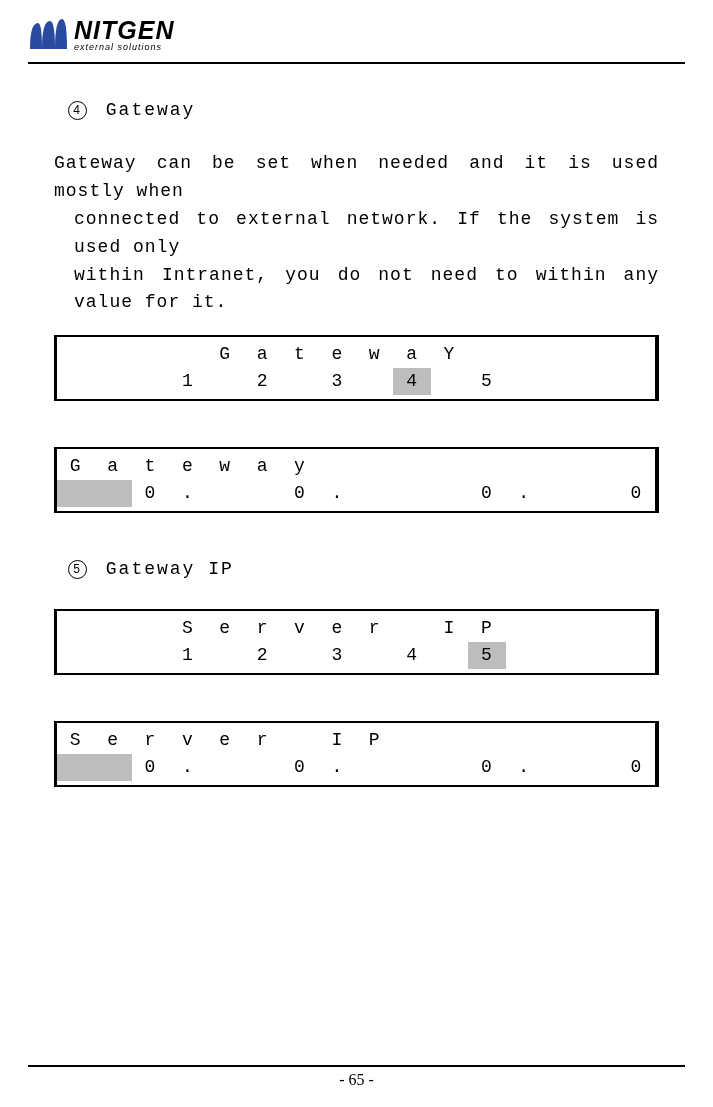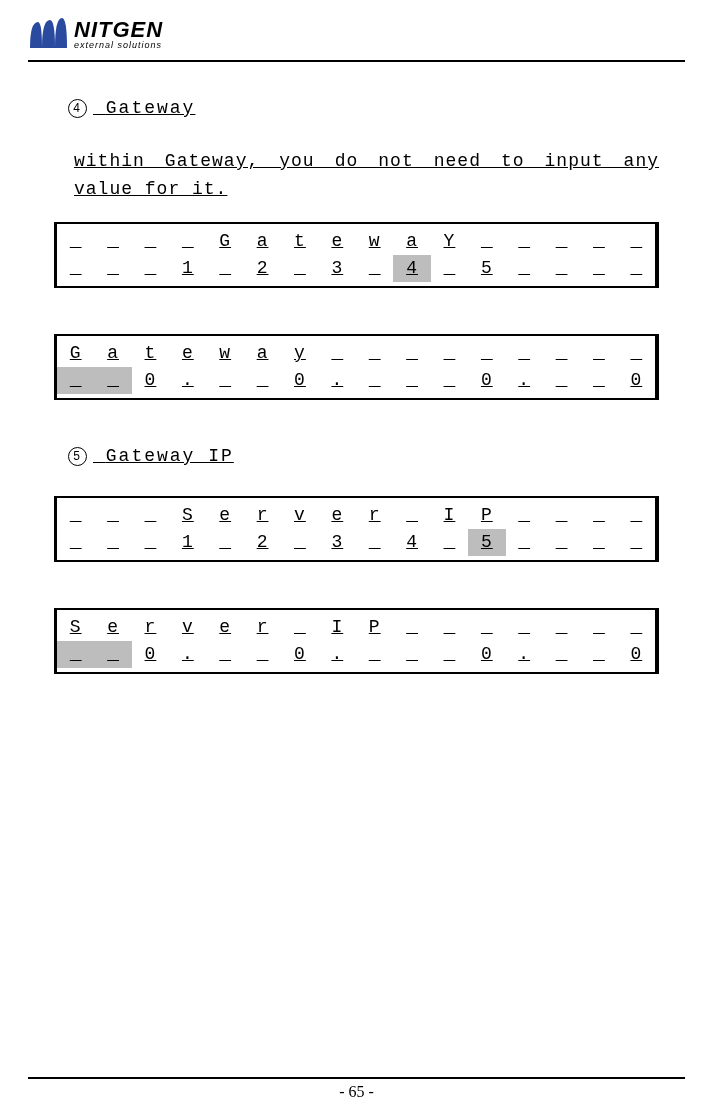--- a/index.html
+++ b/index.html
@@ -20,34 +20,34 @@
     display: flex;
     align-items: center;
     gap: 6px;
     padding-bottom: 6px;
   }
   .logo-mark svg { display: block; }
   .brand-text { display: flex; flex-direction: column; line-height: 1; }
   .brand-name {
     font-family: Arial, sans-serif;
     font-weight: 900;
-    font-size: 22px;
+    font-size: 25px;
     letter-spacing: 1px;
     color: #000;
     font-style: italic;
   }
   .brand-sub {
     font-family: Arial, sans-serif;
     font-size: 9px;
     letter-spacing: 1px;
     color: #000;
     font-style: italic;
   }
   .hr1 { border: 0; border-top: 2.5px solid #000; margin: 4px 0 0 0; }
-  .content { padding: 36px 26px 0 26px; text-decoration: underline; }
+  .content { padding: 36px 26px 0 26px; }
   .section-heading {
     font-size: 18px;
     letter-spacing: 2px;
     margin: 0 0 30px 14px;
   }
   .circ-num {
     display: inline-block;
     border: 1.2px solid #000;
     border-radius: 50%;
     width: 19px; height: 19px;
@@ -82,21 +82,21 @@
     line-height: 1.5;
   }
   .lcd-cell {
     text-align: center;
     white-space: pre;
   }
   .hl { background: #bdbdbd; }
   .footer-line { border: 0; border-top: 2px solid #000; margin: 0; }
   .footer {
     position: absolute;
-    left: 28px; right: 28px; bottom: 6px;
+    left: 28px; right: 28px; bottom: 18px;
   }
   .page-num {
     text-align: center;
     font-family: "Times New Roman", serif;
     font-size: 16px;
     margin-top: 4px;
   }
 </style>
 </head>
 <body>
@@ -119,21 +119,23 @@
   <hr class="hr1">
 
   <div class="content">
 
     <p class="section-heading">
       <span class="circ-num">4</span>
       <span>Gateway</span>
     </p>
 
     <p class="para">
-      <span class="indent">within Gateway, you do not need to input any value for it.</span>
+      <span>Gateway can be set when needed and it is used mostly when</span>
+      <span class="indent">connected to external network. If the system is used only</span>
+      <span class="indent">within Intranet, you do not need to within any value for it.</span>
     </p>
 
     <div class="lcd">
       <div class="lcd-row" id="s4l1r1">
           <span class="lcd-cell">&nbsp;</span>
           <span class="lcd-cell">&nbsp;</span>
           <span class="lcd-cell">&nbsp;</span>
           <span class="lcd-cell">&nbsp;</span>
           <span class="lcd-cell">G</span>
           <span class="lcd-cell">a</span>

